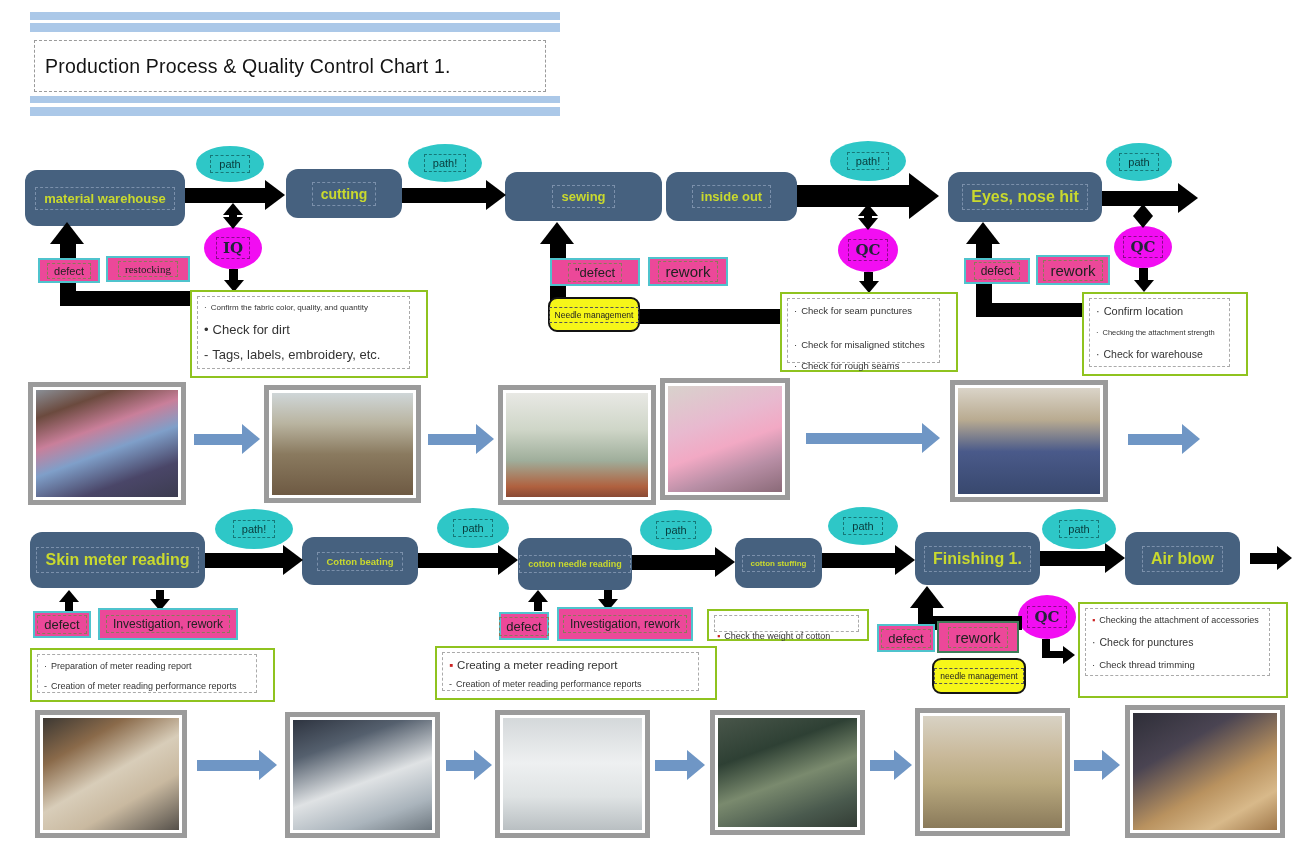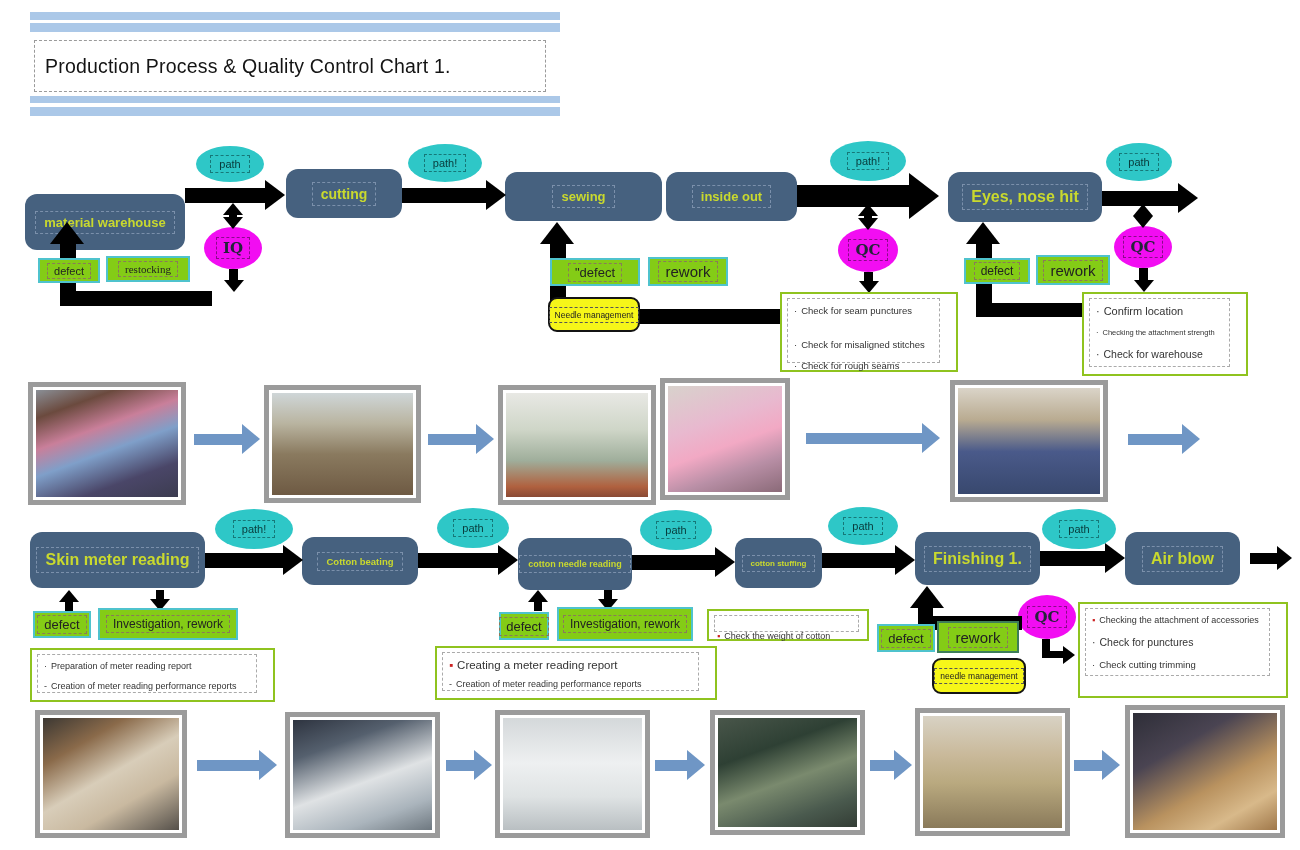--- a/index.html
+++ b/index.html
@@ -36,21 +36,21 @@
   .barrow .head{width:0;height:0;border-top:15px solid transparent;border-bottom:15px solid transparent;
                 border-left:18px solid #6f96c5;}
 
   .rect{position:absolute;background:#000;}
   .tri{position:absolute;width:0;height:0;}
   .tri.up{border-left:17px solid transparent;border-right:17px solid transparent;border-bottom:22px solid #000;}
   .tri.up.sm{border-left-width:10px;border-right-width:10px;border-bottom-width:12px;}
   .tri.down{border-left:10px solid transparent;border-right:10px solid transparent;border-top:12px solid #000;}
   .tri.right{border-top:9px solid transparent;border-bottom:9px solid transparent;border-left:12px solid #000;}
 
-  .taglabel{position:absolute;background:#84cc16;border:2px solid #4fc3cd;display:flex;align-items:center;
+  .taglabel{position:absolute;background:#ec4899;border:2px solid #4fc3cd;display:flex;align-items:center;
             justify-content:center;color:#222;box-sizing:border-box;}
   .taglabel .din{border:1px dashed #8a7a5a;padding:1px 6px;white-space:nowrap;}
   .taglabel.darkb{border-color:#3e7d5a;}
 
   .ybox{position:absolute;background:#f6f619;border:2px solid #141414;border-radius:9px;display:flex;
         align-items:center;justify-content:center;box-sizing:border-box;}
   .ybox .din{border:1px dashed #555;padding:2px 5px;color:#222;white-space:nowrap;}
 
   .checklist{position:absolute;background:#fff;border:2px solid #8fc31f;padding:6px 12px;box-sizing:border-box;}
   .checklist .dash{position:absolute;top:4px;left:5px;right:16px;bottom:7px;border:1px dashed #aaa;}
@@ -81,21 +81,21 @@
 <body>
 
 <div class="stage">
 
   <div class="stripe" style="left:30px;top:12px;width:530px;height:8px;"></div>
   <div class="stripe" style="left:30px;top:23px;width:530px;height:9px;"></div>
   <div class="title-box" style="left:34px;top:40px;width:512px;height:52px;">Production Process &amp; Quality Control Chart 1.</div>
   <div class="stripe" style="left:30px;top:96px;width:530px;height:7px;"></div>
   <div class="stripe" style="left:30px;top:107px;width:530px;height:9px;"></div>
 
-  <div class="pbox fz13" style="left:25px;top:170px;width:160px;height:56px;margin-top:24px;">
+  <div class="pbox fz13" style="left:25px;top:170px;width:160px;height:56px;">
       <span class="din">material warehouse</span>
     </div>
   <div class="pbox fz14" style="left:286px;top:169px;width:116px;height:49px;">
       <span class="din">cutting</span>
     </div>
   <div class="pbox fz13" style="left:505px;top:172px;width:157px;height:49px;">
       <span class="din">sewing</span>
     </div>
   <div class="pbox fz13" style="left:666px;top:172px;width:131px;height:49px;">
       <span class="din">inside out</span>
@@ -191,20 +191,26 @@
       <span class="din">defect</span>
     </div>
   <div class="taglabel fz15" style="left:1036px;top:255px;width:74px;height:30px;">
       <span class="din">rework</span>
     </div>
 
   <div class="ybox" style="left:548px;top:297px;width:92px;height:35px;">
       <span class="din fz85">Needle management</span>
     </div>
 
+  <div class="checklist" style="left:190px;top:290px;width:238px;height:88px;">
+    <div class="dash"></div>
+    <div class="cl-item fz8"><span class="mk">·</span><span>Confirm the fabric color, quality, and quantity</span></div>
+    <div class="cl-item fz13" style="margin-top:10px;"><span class="mk">•</span><span>Check for dirt</span></div>
+    <div class="cl-item fz13" style="margin-top:10px;"><span class="mk">-</span><span>Tags, labels, embroidery, etc.</span></div>
+  </div>
 
   <div class="checklist" style="left:780px;top:292px;width:178px;height:80px;">
     <div class="dash"></div>
     <div class="cl-item fz95"><span class="mk">·</span><span>Check for seam punctures</span></div>
     <div class="cl-item fz95" style="margin-top:23px;"><span class="mk">·</span><span>Check for misaligned stitches</span></div>
     <div class="cl-item fz95" style="margin-top:10px;"><span class="mk">·</span><span>Check for rough seams</span></div>
   </div>
 
   <div class="checklist" style="left:1082px;top:292px;width:166px;height:84px;">
     <div class="dash"></div>
@@ -364,21 +370,21 @@
 
   <div class="checklist" style="left:707px;top:609px;width:162px;height:32px;padding:6px 8px;">
     <div class="dash" style="right:8px;"></div>
     <div class="cl-item fz9" style="margin:14px 0;"><span class="mk red">▪</span><span>Check the weight of cotton</span></div>
   </div>
 
   <div class="checklist" style="left:1078px;top:602px;width:210px;height:96px;">
     <div class="dash" style="bottom:20px;"></div>
     <div class="cl-item fz9"><span class="mk red">▪</span><span>Checking the attachment of accessories</span></div>
     <div class="cl-item fz105" style="margin-top:11px;"><span class="mk">·</span><span>Check for punctures</span></div>
-    <div class="cl-item fz95" style="margin-top:11px;"><span class="mk">·</span><span>Check cutting trimming</span></div>
+    <div class="cl-item fz95" style="margin-top:11px;"><span class="mk">·</span><span>Check thread trimming</span></div>
   </div>
 
   <div class="photo" style="left:35px;top:710px;width:152px;height:128px;">
       <div class="img ph-6"></div>
     </div>
   <div class="barrow" style="left:197px;top:749px;width:80px;height:32px;">
       <div class="bar"></div>
       <div class="head"></div>
     </div>
   <div class="photo" style="left:285px;top:712px;width:155px;height:126px;">

